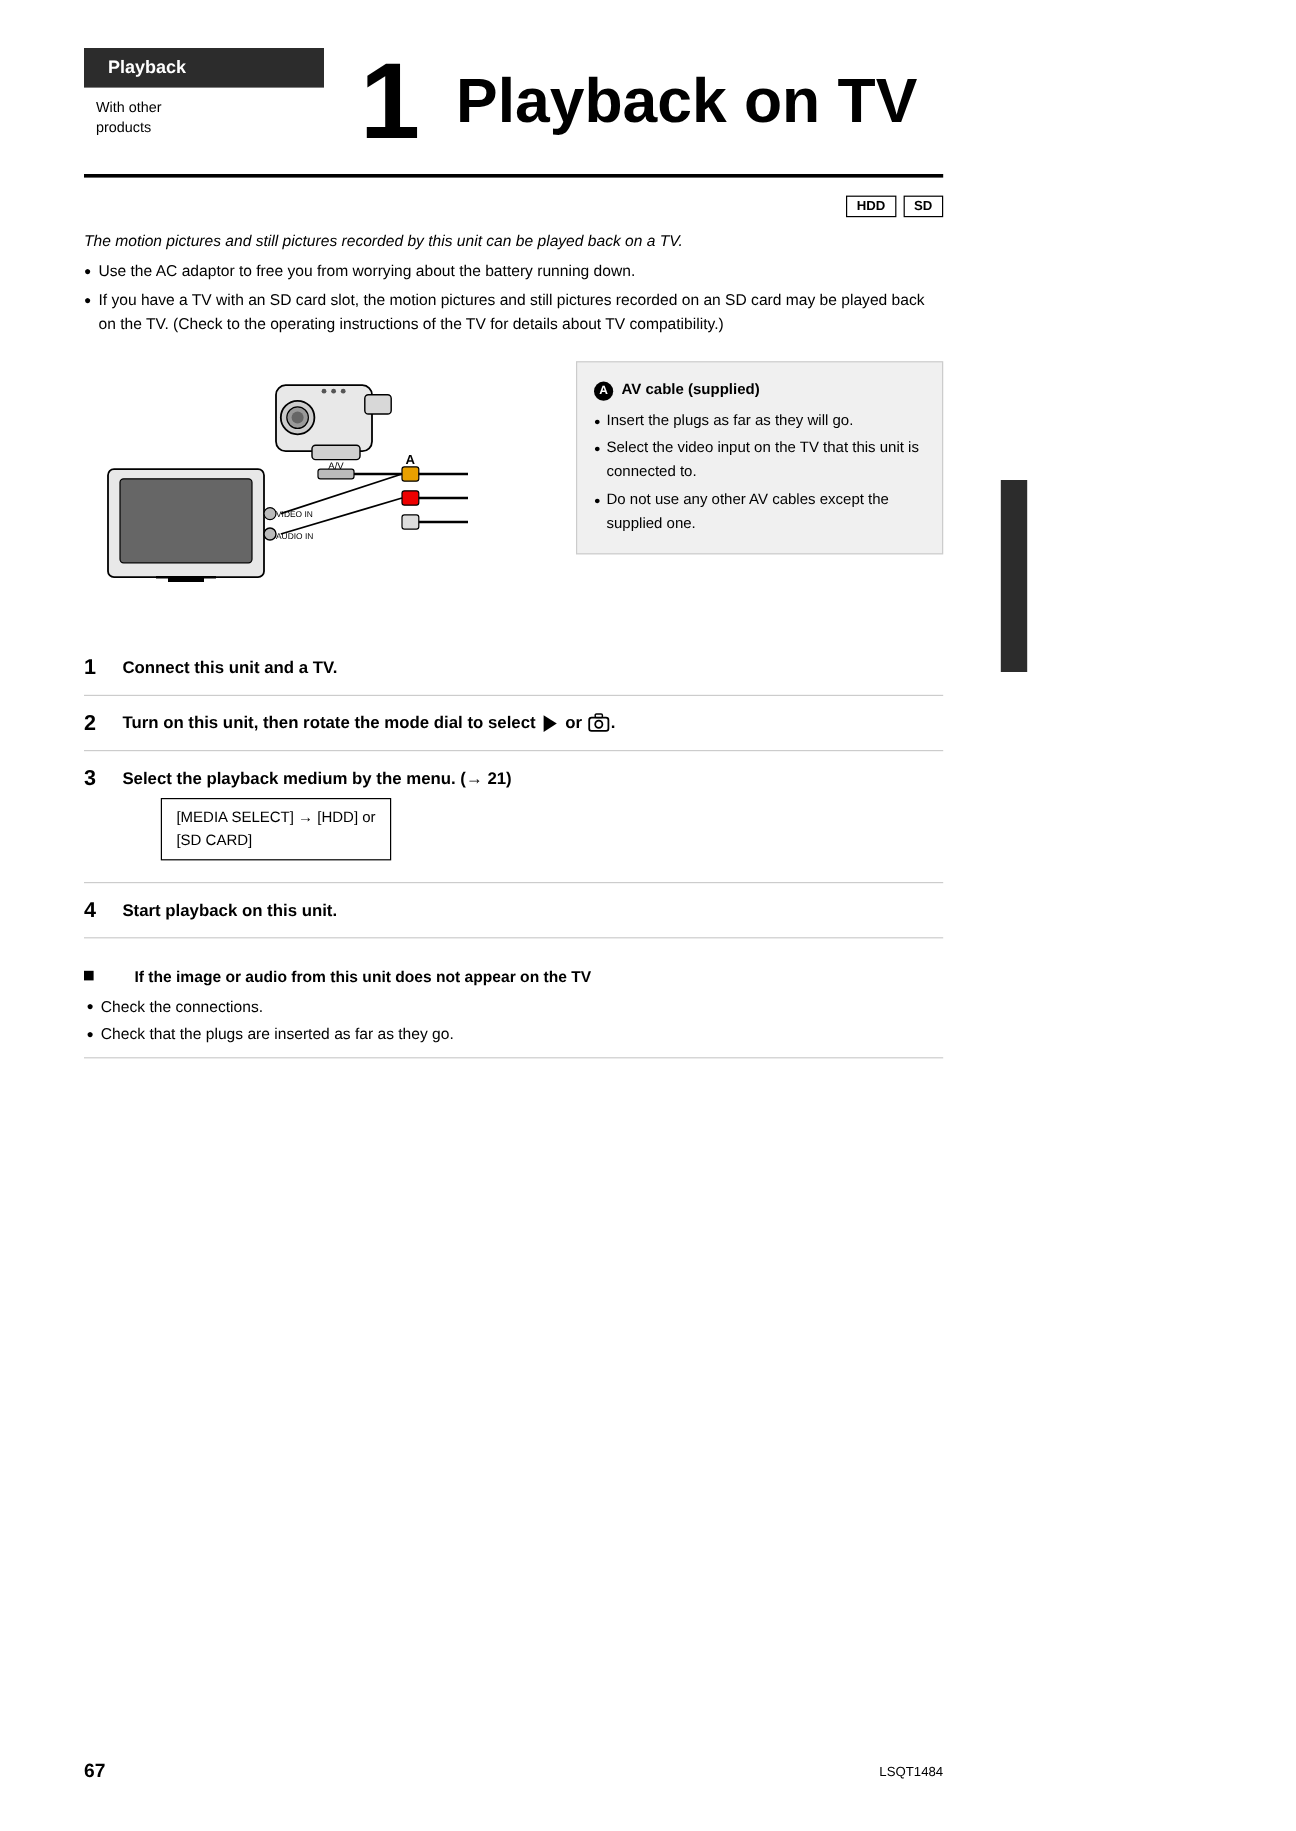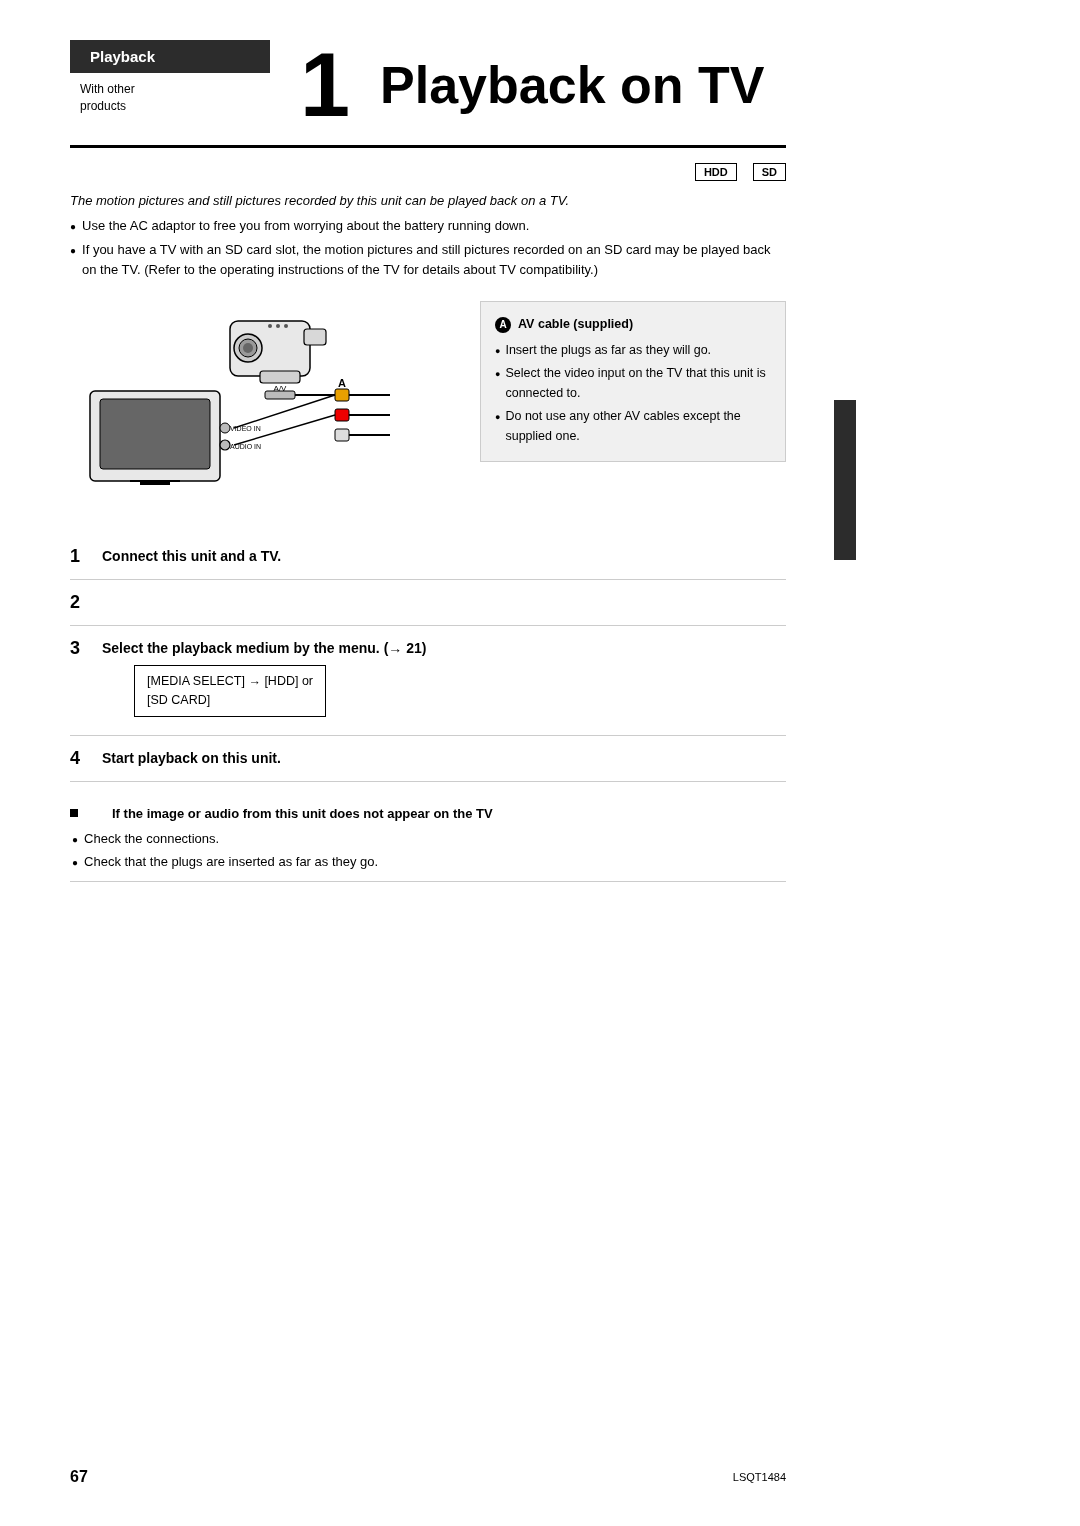--- a/index.html
+++ b/index.html
@@ -70,21 +70,21 @@
       align-self: center;
       margin-left: 10px;
     }
 
     
     .badges-area {
       display: flex;
       justify-content: flex-end;
       margin-top: 15px;
       margin-bottom: 10px;
-      gap: 16px;
+      gap: 6px;
     }
 
     .badge {
       border: 1.5px solid #000;
       padding: 2px 8px;
       font-size: 11px;
       font-weight: bold;
     }
 
     
@@ -318,21 +318,21 @@
     <span class="badge">HDD</span>
     <span class="badge">SD</span>
   </div>
 
   <div class="intro-section">
     <p>The motion pictures and still pictures recorded by this unit can be played back on a TV.</p>
     <div class="bullet-item">
       <span>Use the AC adaptor to free you from worrying about the battery running down.</span>
     </div>
     <div class="bullet-item">
-      <span>If you have a TV with an SD card slot, the motion pictures and still pictures recorded on an SD card may be played back on the TV. (Refer to the operating instructions of the TV for details about TV compatibility.)</span>
+      <span>If you have a TV with an SD card slot, the motion pictures and still pictures recorded on an SD card may be played back on the TV. (Check to the operating instructions of the TV for details about TV compatibility.)</span>
     </div>
   </div>
 
   <div class="main-content">
 
     <div class="diagram-area">
       <svg width="370" height="210" viewBox="0 0 370 210">
 
         <g>
 
@@ -410,20 +410,30 @@
 
   <div class="steps-section">
 
     <div class="step-row">
       <div class="step-number">1</div>
       <div class="step-text">Connect this unit and a TV.</div>
     </div>
 
     <div class="step-row">
       <div class="step-number">2</div>
+      <div class="step-text">
+        Turn on this unit, then rotate the mode dial to select
+        <span class="play-icon"></span>
+        <span> or </span>
+        <svg width="20" height="18" viewBox="0 0 20 18" style="vertical-align:middle; display:inline-block;">
+          <rect x="2" y="4" width="16" height="11" rx="2" fill="none" stroke="#000" stroke-width="1.5"></rect>
+          <circle cx="10" cy="9.5" r="3" fill="none" stroke="#000" stroke-width="1.5"></circle>
+          <rect x="7" y="1" width="6" height="3" rx="1" fill="none" stroke="#000" stroke-width="1.2"></rect>
+        </svg>.
+      </div>
     </div>
 
     <div class="step-row">
       <div class="step-number">3</div>
       <div style="width:100%;">
         <div class="step-text">
           Select the playback medium by the menu. (→ 21)
         </div>
         <div class="menu-box">
           <span>[MEDIA SELECT] → [HDD] or</span><br>

